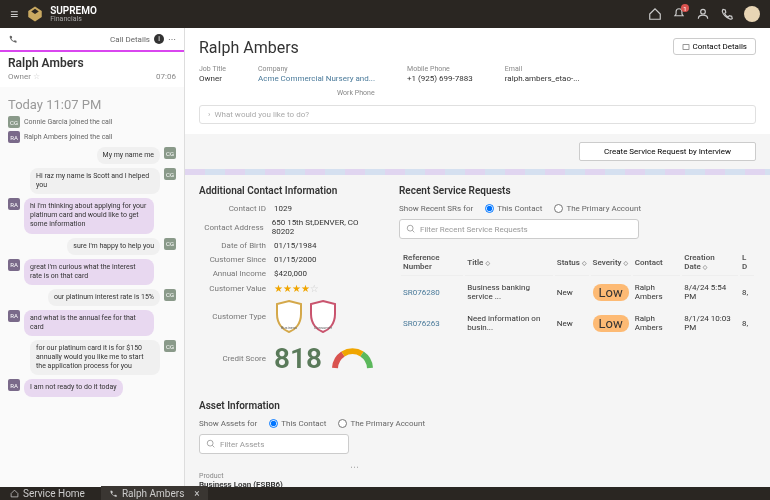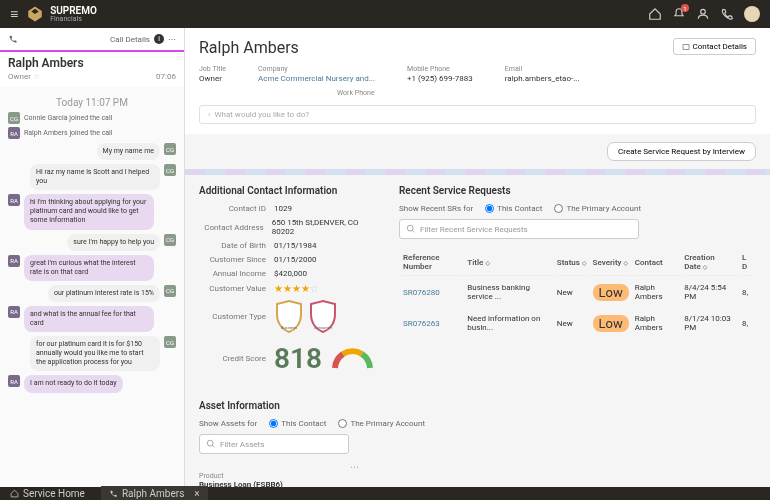--- a/index.html
+++ b/index.html
@@ -17,41 +17,41 @@
 .badge{position:absolute;top:-3px;right:-3px;background:#d9534f;color:#fff;border-radius:50%;width:8px;height:8px;font-size:6px;display:flex;align-items:center;justify-content:center}
 .avatar{width:16px;height:16px;border-radius:50%;background:#e8d5b5}
 .shell{display:flex;height:459px}
 .left-panel{width:185px;background:#fff;border-right:1px solid #ddd;display:flex;flex-direction:column}
 .call-header{padding:6px 8px;display:flex;justify-content:space-between;align-items:center;border-bottom:2px solid #d946ef}
 .call-details{display:flex;align-items:center;gap:4px;font-size:8px;color:#666}
 .info-circle{width:10px;height:10px;border-radius:50%;background:#333;color:#fff;display:inline-flex;align-items:center;justify-content:center;font-size:7px}
 .contact-name{padding:4px 8px 2px;font-size:12px;font-weight:600}
 .contact-sub{padding:0 8px 6px;font-size:8px;color:#888;display:flex;justify-content:space-between}
 .chat{flex:1;overflow-y:auto;padding:6px 8px;background:#fafafa}
-.chat-time{text-align:center;font-size:10px;color:#999;margin:4px 0}
+.chat-time{font-size:13px;color:#999;margin:4px 0}
 .chat-event{display:flex;align-items:center;gap:4px;font-size:7px;color:#666;margin:3px 0}
 .sm-avatar{width:12px;height:12px;border-radius:2px;background:#8a9a8a;color:#fff;font-size:6px;display:flex;align-items:center;justify-content:center}
 .sm-avatar.ra{background:#7a6a8a}
 .msg-row{display:flex;gap:4px;margin:4px 0;align-items:flex-start}
 .msg-row.right{flex-direction:row-reverse}
 .msg{padding:4px 6px;border-radius:8px;font-size:7px;line-height:1.3;max-width:130px}
 .msg.in{background:#f0f0f0}
 .msg.out{background:#e8d8f0}
 .main{flex:1;overflow-y:auto;background:#f5f5f5}
 .main-header{background:#fff;padding:10px 14px;position:relative}
 .main-title{font-size:16px;font-weight:400;margin-bottom:8px}
 .contact-btn{position:absolute;top:10px;right:14px;border:1px solid #ccc;background:#fff;padding:3px 8px;font-size:8px;border-radius:3px;display:flex;align-items:center;gap:3px;cursor:pointer}
 .info-row{display:flex;gap:32px;font-size:8px}
 .info-item{display:flex;flex-direction:column;gap:1px}
 .info-label{color:#888;font-size:7px}
 .info-val{color:#333}
 .info-val.link{color:#4a7a9a}
 .info-row2{margin-top:6px}
 .ask-bar{margin-top:8px;border:1px solid #e0e0e0;border-radius:3px;padding:4px 8px;font-size:8px;color:#aaa;display:flex;align-items:center;gap:4px}
-.create-btn{float:right;margin:8px 14px;border:1px solid #ccc;background:#fff;padding:4px 10px;font-size:8px;border-radius:7px;cursor:pointer}
+.create-btn{float:right;margin:8px 14px;border:1px solid #ccc;background:#fff;padding:4px 24px;font-size:8px;border-radius:2px;cursor:pointer}
 .divider{height:6px;background:repeating-linear-gradient(90deg,#e0d5f0 0,#e0d5f0 20px,#d5e0f0 20px,#d5e0f0 40px);clear:both}
 .content{display:flex;padding:10px 14px;gap:20px}
 .section-left{width:180px}
 .section-right{flex:1}
 .sec-title{font-size:10px;font-weight:600;margin-bottom:8px}
 .field-row{display:flex;font-size:8px;margin-bottom:5px;align-items:center}
 .field-label{width:75px;color:#777;text-align:right;padding-right:8px}
 .field-val{color:#333}
 .stars{color:#f0a500;font-size:10px}
 .stars .empty{color:#ccc}

